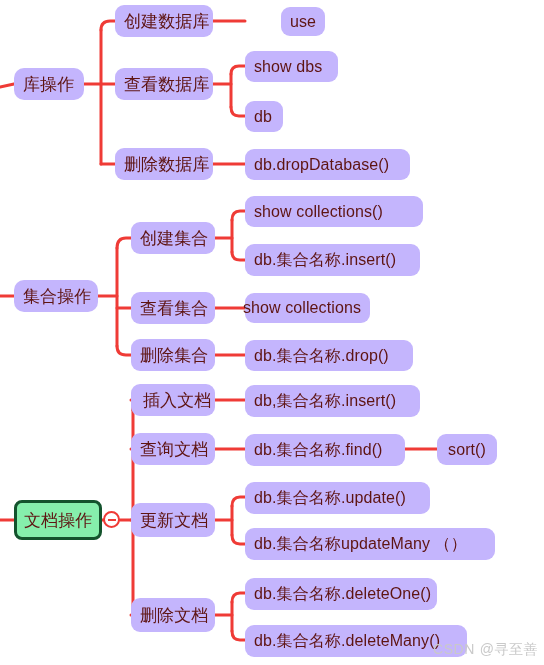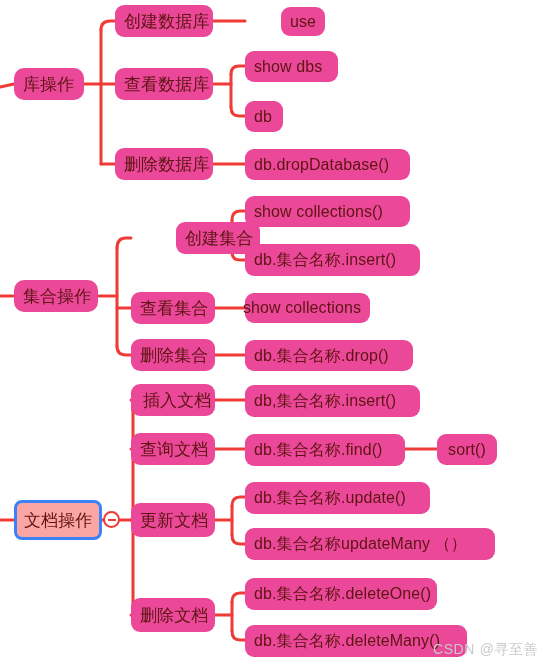--- a/index.html
+++ b/index.html
@@ -24,21 +24,21 @@
     position: absolute;
     left: 0;
     top: 0;
     width: 544px;
     height: 665px;
     pointer-events: none;
   }
   .node {
     position: absolute;
     box-sizing: border-box;
-    background: #ec4899;
+    background: #c4b5fd;
     border-radius: 9px;
     color: #5e1412;
     display: flex;
     align-items: center;
     justify-content: flex-start;
     white-space: nowrap;
     letter-spacing: 0.1px;
     line-height: 1;
     padding: 0 9px;
   }
@@ -49,23 +49,23 @@
   .node.lvl2 {
     font-size: 17px;
   }
   .node.lvl3 {
     font-size: 16px;
   }
   .node.lvl4 {
     font-size: 16px;
   }
   .node.selected {
-    border: 3px solid #3b82f6;
+    border: 3px solid #14532d;
     border-radius: 8px;
-    background: #fca5a5;
+    background: #86efac;
     padding: 0 7px;
   }
   .collapse-toggle {
     position: absolute;
     width: 17px;
     height: 17px;
     border: 2px solid #ef3b36;
     border-radius: 50%;
     background: #ffffff;
     box-sizing: border-box;
@@ -188,24 +188,24 @@
     <span>删除数据库</span>
   </div>
   <div class="node lvl3" style="left:245px; top:149px; width:165px; height:31px;">
     <span>db.dropDatabase()</span>
   </div>
 
   <div class="node lvl1" style="left:14px; top:280px; width:84px; height:32px;">
     <span>集合操作</span>
   </div>
 
-  <div class="node lvl2" style="left:131px; top:222px; width:84px; height:32px;margin-left:45px;">
+  <div class="node lvl2" style="left:131px; top:222px; width:84px; height:32px;">
     <span>创建集合</span>
   </div>
-  <div class="node lvl3" style="left:245px; top:196px; width:165px; height:31px;">
+  <div class="node lvl3" style="left:245px; top:196px; width:178px; height:31px;">
     <span>show collections()</span>
   </div>
   <div class="node lvl3" style="left:245px; top:244px; width:175px; height:32px;">
     <span>db.集合名称.insert()</span>
   </div>
 
   <div class="node lvl2" style="left:131px; top:292px; width:84px; height:32px;">
     <span>查看集合</span>
   </div>
   <div class="node lvl3" style="left:245px; top:293px; width:125px; height:30px;justify-content:flex-end;">

